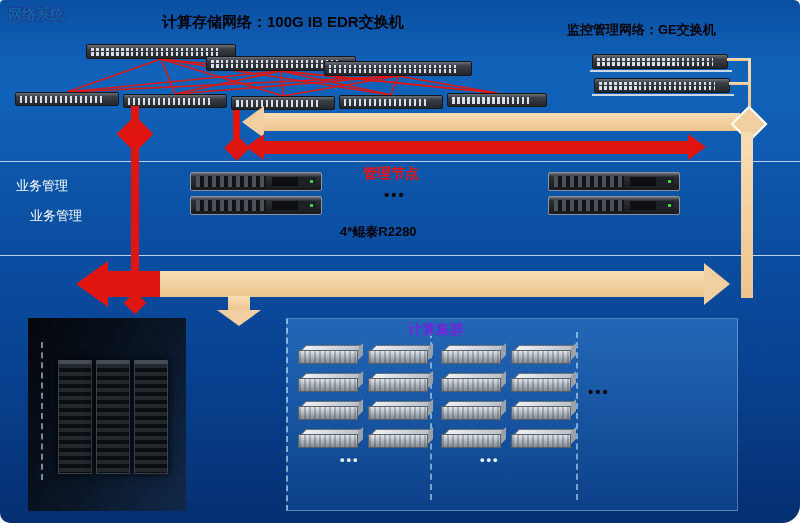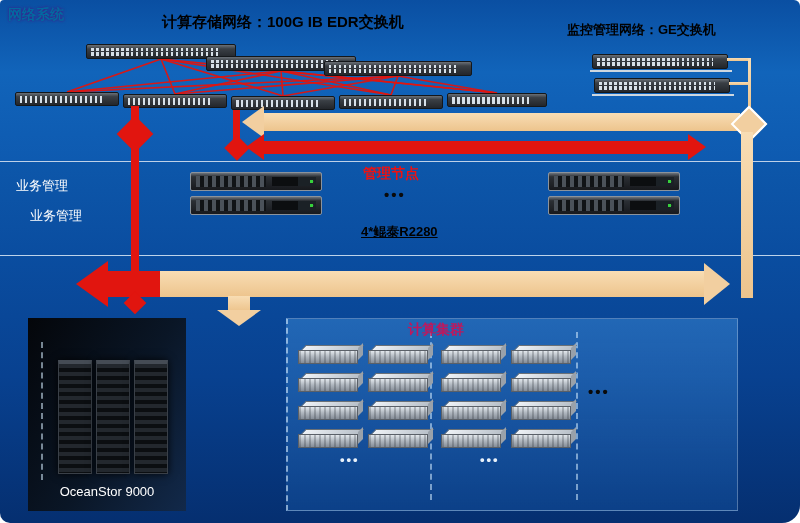--- a/index.html
+++ b/index.html
@@ -72,21 +72,21 @@
   
   .lbl{position:absolute;white-space:nowrap;}
   .t-sys{font-size:14px;font-weight:bold;color:#0369a1;text-shadow:0 0 3px rgba(90,0,120,.8);}
   .t-net{font-size:15px;font-weight:bold;color:#000;}
   .t-ge{font-size:13px;font-weight:bold;color:#000;}
   .t-white{font-size:13px;color:#fff;}
   .t-red{font-size:14px;font-weight:bold;color:#ee1111;}
   .t-model{font-size:13px;font-weight:bold;color:#000;}
   .t-dots{font-size:15px;font-weight:bold;color:#0a0a0a;letter-spacing:2px;}
   .t-dots-light{font-size:13px;font-weight:bold;color:#e8f1fa;letter-spacing:2px;}
-  .t-green{font-size:14px;font-weight:bold;color:#be185d;}
+  .t-green{font-size:14px;font-weight:bold;color:#6d28d9;}
   .t-storage{font-size:13px;color:#fff;}
 </style>
 </head>
 <body>
 
 <div id="stage">
 
   <div class="band" id="band-top"></div>
   <div class="band" id="band-mid"></div>
   <div class="band" id="band-bot"></div>
@@ -126,28 +126,27 @@
 
   <div class="lbl t-white" style="left:16px;top:177px;">业务管理</div>
   <div class="lbl t-white" style="left:16px;top:207px;margin-left:14px;">业务管理</div>
   <div class="lbl t-red" style="left:363px;top:157px;margin-top:8px;">管理节点</div>
 
   <div class="mserver" style="left:190px;top:172px;"></div>
   <div class="mserver" style="left:190px;top:196px;"></div>
   <div class="lbl t-dots" style="left:384px;top:186px;">•••</div>
   <div class="mserver" style="left:548px;top:172px;"></div>
   <div class="mserver" style="left:548px;top:196px;"></div>
-  <div class="lbl t-model" style="left:361px;top:223px;text-decoration:underline;">4*鲲泰R2280</div>
+  <div class="lbl t-model" style="left:340px;top:223px;">4*鲲泰R2280</div>
 
   <div id="storage-panel"></div>
   <div class="vdash" style="left:41px;top:342px;height:138px;"></div>
   <div class="rack" style="left:58px;top:360px;"></div>
   <div class="rack" style="left:96px;top:360px;"></div>
   <div class="rack" style="left:134px;top:360px;"></div>
-  <div class="lbl t-storage" style="left:28px;top:484px;width:158px;text-align:center;">OceanStor 9000</div>
 
   <div id="compute-panel"></div>
   <div class="vdash" style="left:430px;top:332px;height:168px;"></div>
   <div class="vdash" style="left:576px;top:332px;height:168px;"></div>
   <div class="lbl t-green" style="left:286px;top:321px;width:300px;text-align:center;">计算集群</div>
 
   <div class="cserver" style="left:298px;top:350px;"></div>
   <div class="cserver" style="left:368px;top:350px;"></div>
   <div class="cserver" style="left:441px;top:350px;"></div>
   <div class="cserver" style="left:511px;top:350px;"></div>

